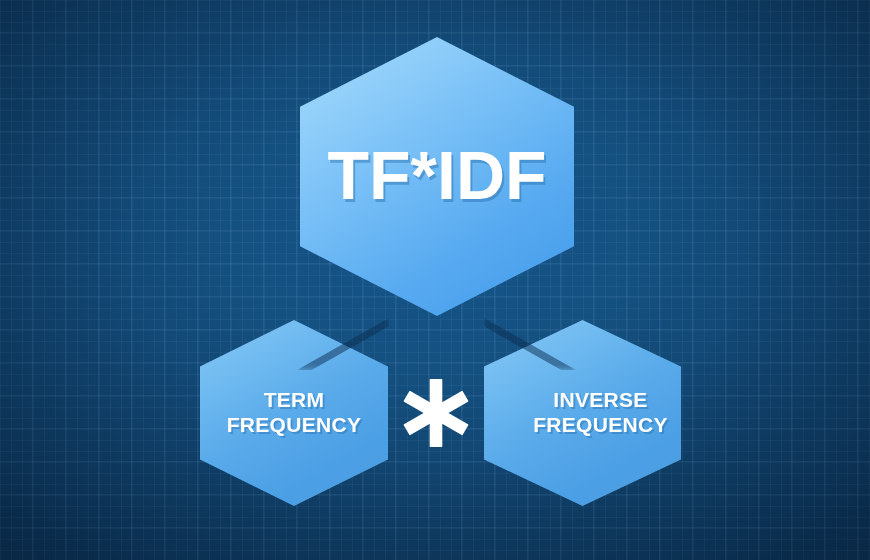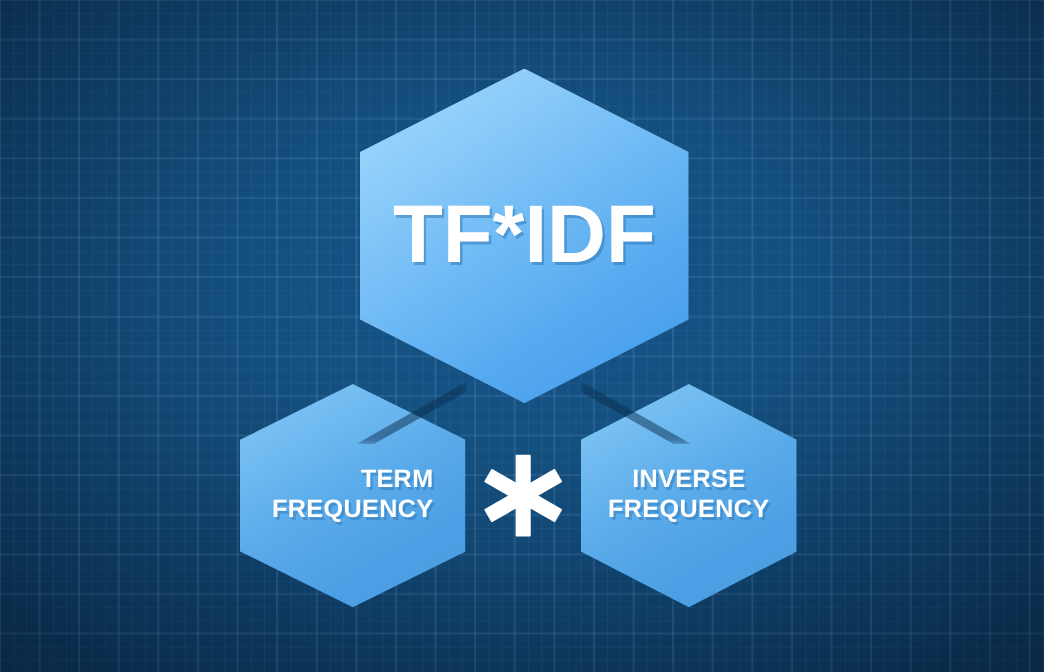--- a/index.html
+++ b/index.html
@@ -68,21 +68,21 @@
   
   .hex::after {
     content: "";
     position: absolute;
     inset: 0;
     pointer-events: none;
   }
 
   #hex-top {
     left: 300px;
-    top: 57px;
+    top: 37px;
     width: 274px;
     height: 279px;
     background: linear-gradient(146deg,
       #a6d9fb 0%,
       #93d0fa 18%,
       #74bdf6 44%,
       #57aaf0 70%,
       #4aa0ec 88%,
       #4b9fe8 100%);
     z-index: 4;
@@ -105,35 +105,35 @@
     width: 188px;
     height: 186px;
     background: linear-gradient(150deg,
       #8ccbf5 0%,
       #72bcf1 22%,
       #59aaea 50%,
       #4b9fe4 76%,
       #4f9ee0 100%);
     z-index: 2;
     filter: drop-shadow(0 8px 13px rgba(6,28,52,0.40));
-    text-align: right;
   }
   #hex-right {
     left: 484px;
     top: 320px;
-    width: 180px;
+    width: 161px;
     height: 186px;
     background: linear-gradient(150deg,
       #8ccbf5 0%,
       #72bcf1 22%,
       #59aaea 50%,
       #4b9fe4 76%,
       #4f9ee0 100%);
     z-index: 2;
     filter: drop-shadow(0 8px 13px rgba(6,28,52,0.40));
+    padding-left: 36px;
   }
   .hex-sub-label {
     color: #ffffff;
     font-size: 21px;
     font-weight: 700;
     line-height: 1.18;
     letter-spacing: 0.3px;
     text-shadow: 2px 2px 0 rgba(40,110,170,0.42);
     padding: 0 6px;
   }

